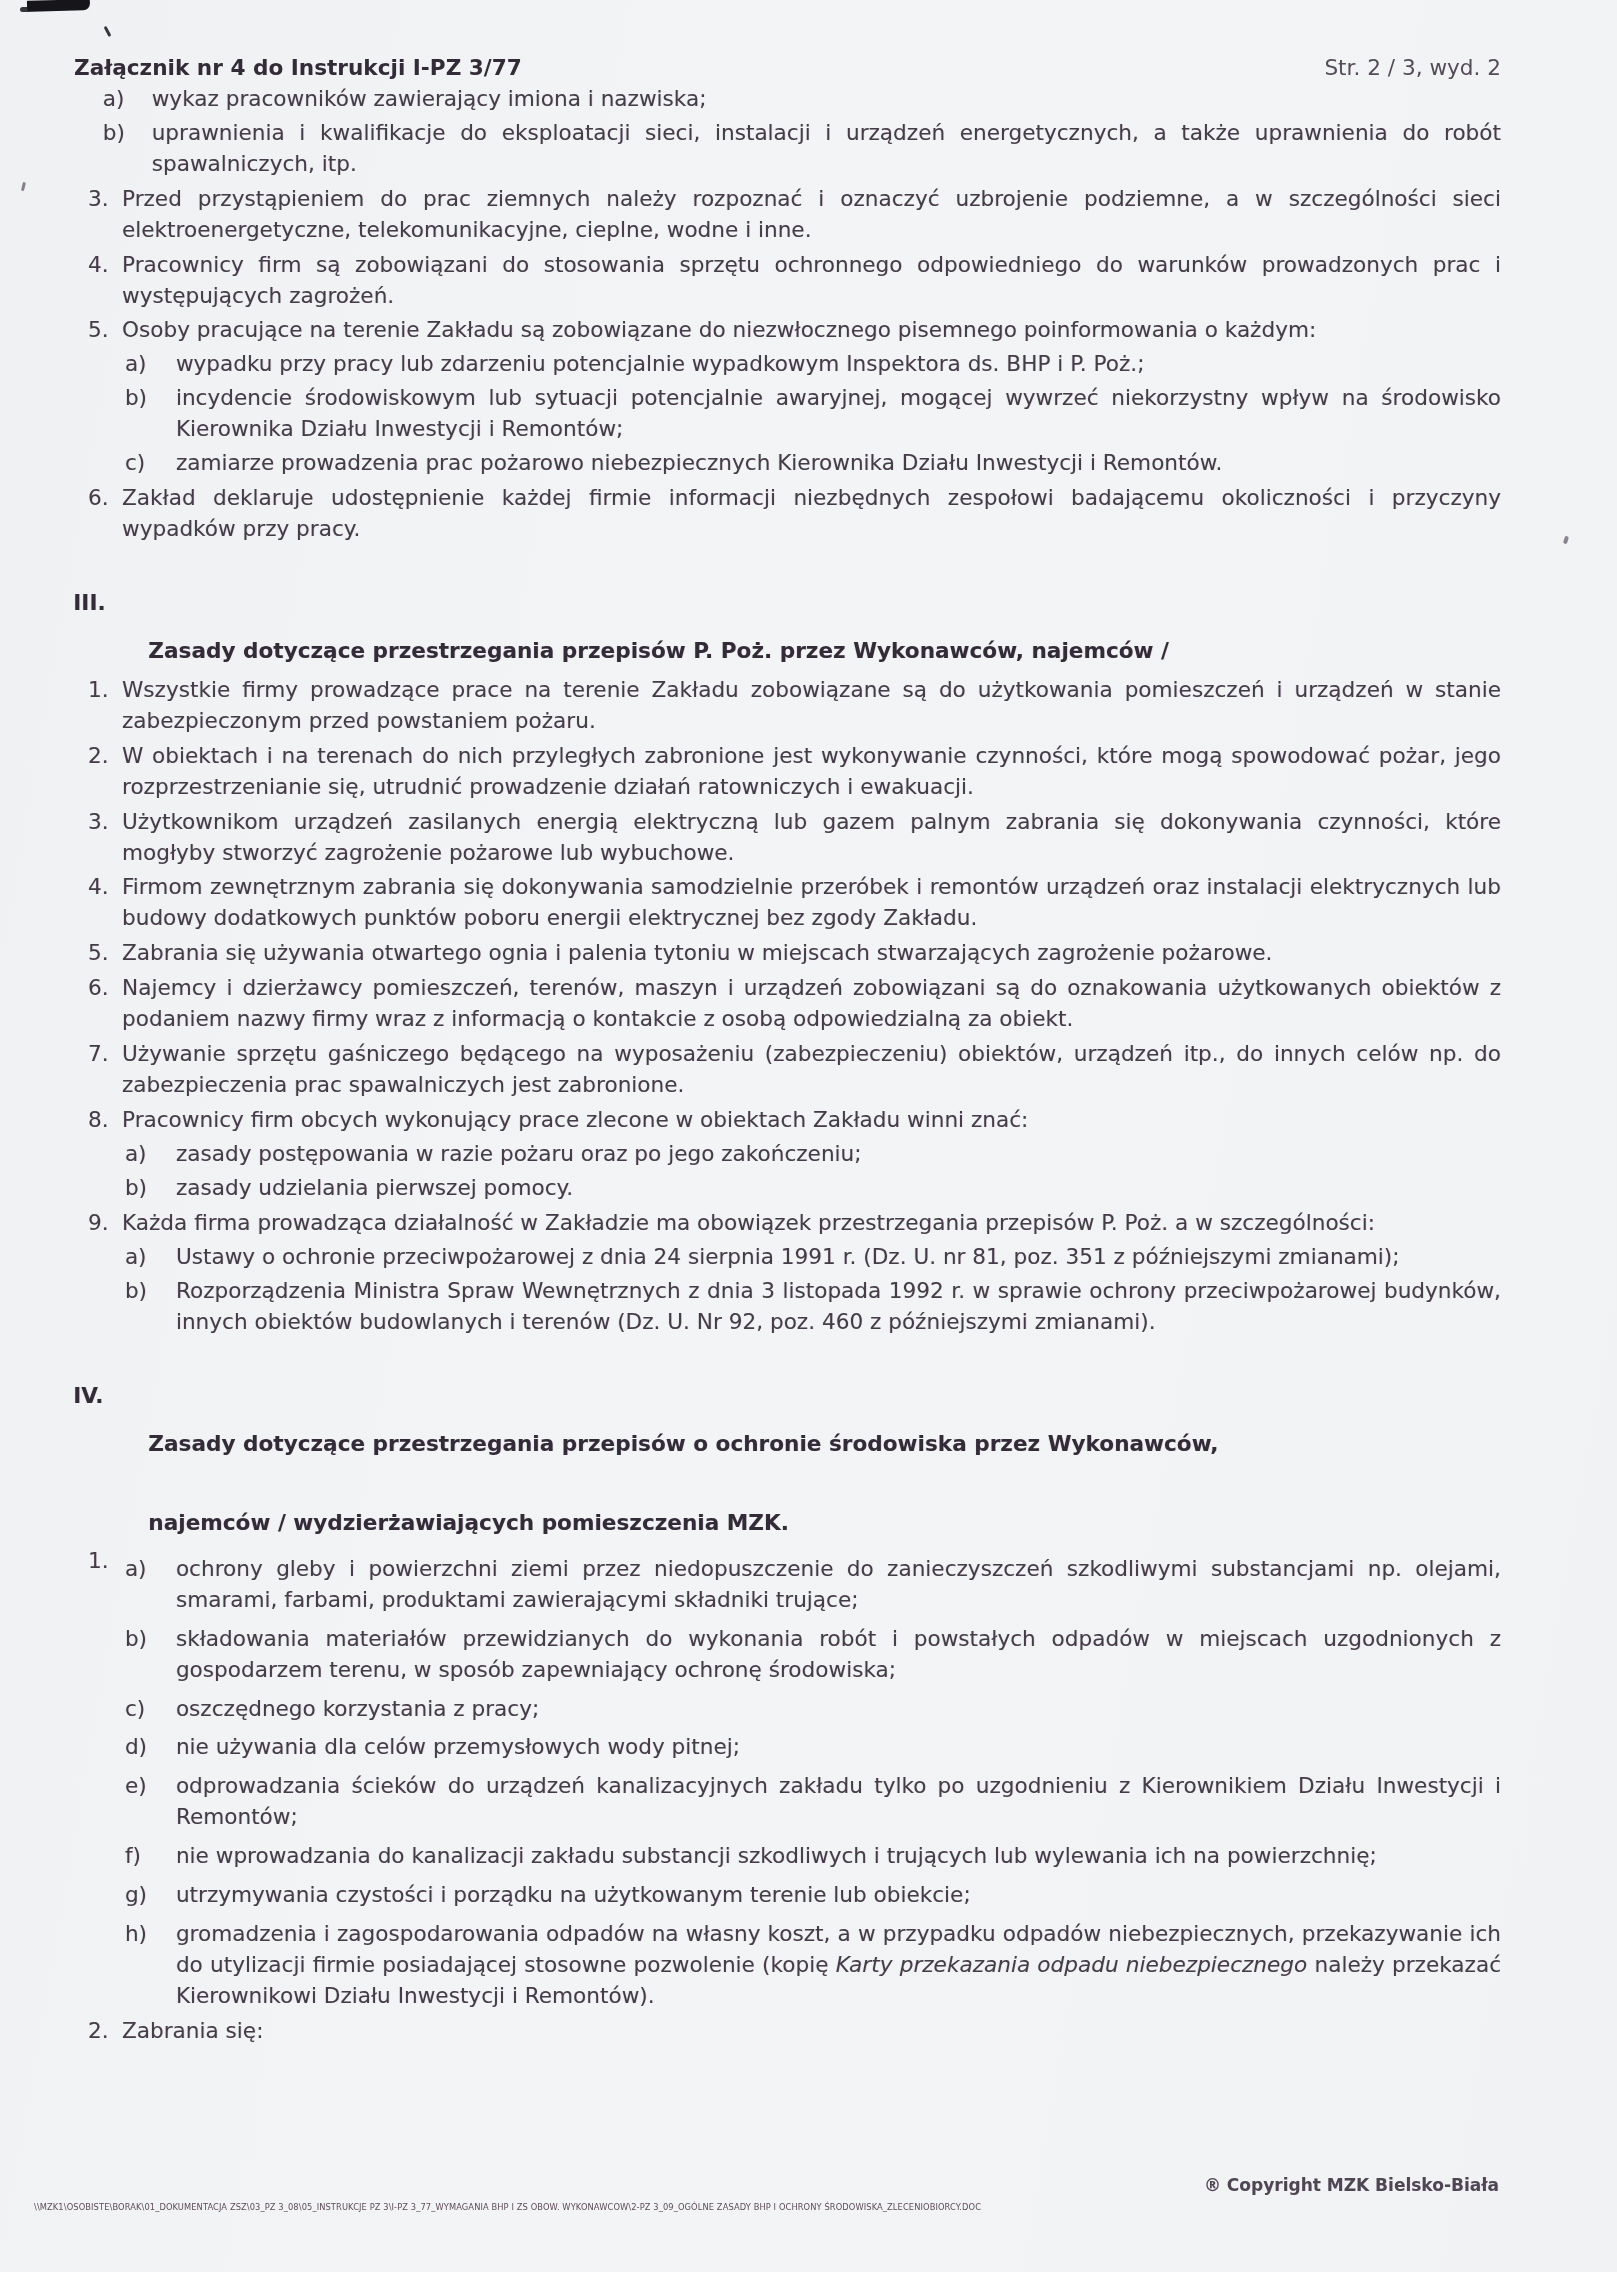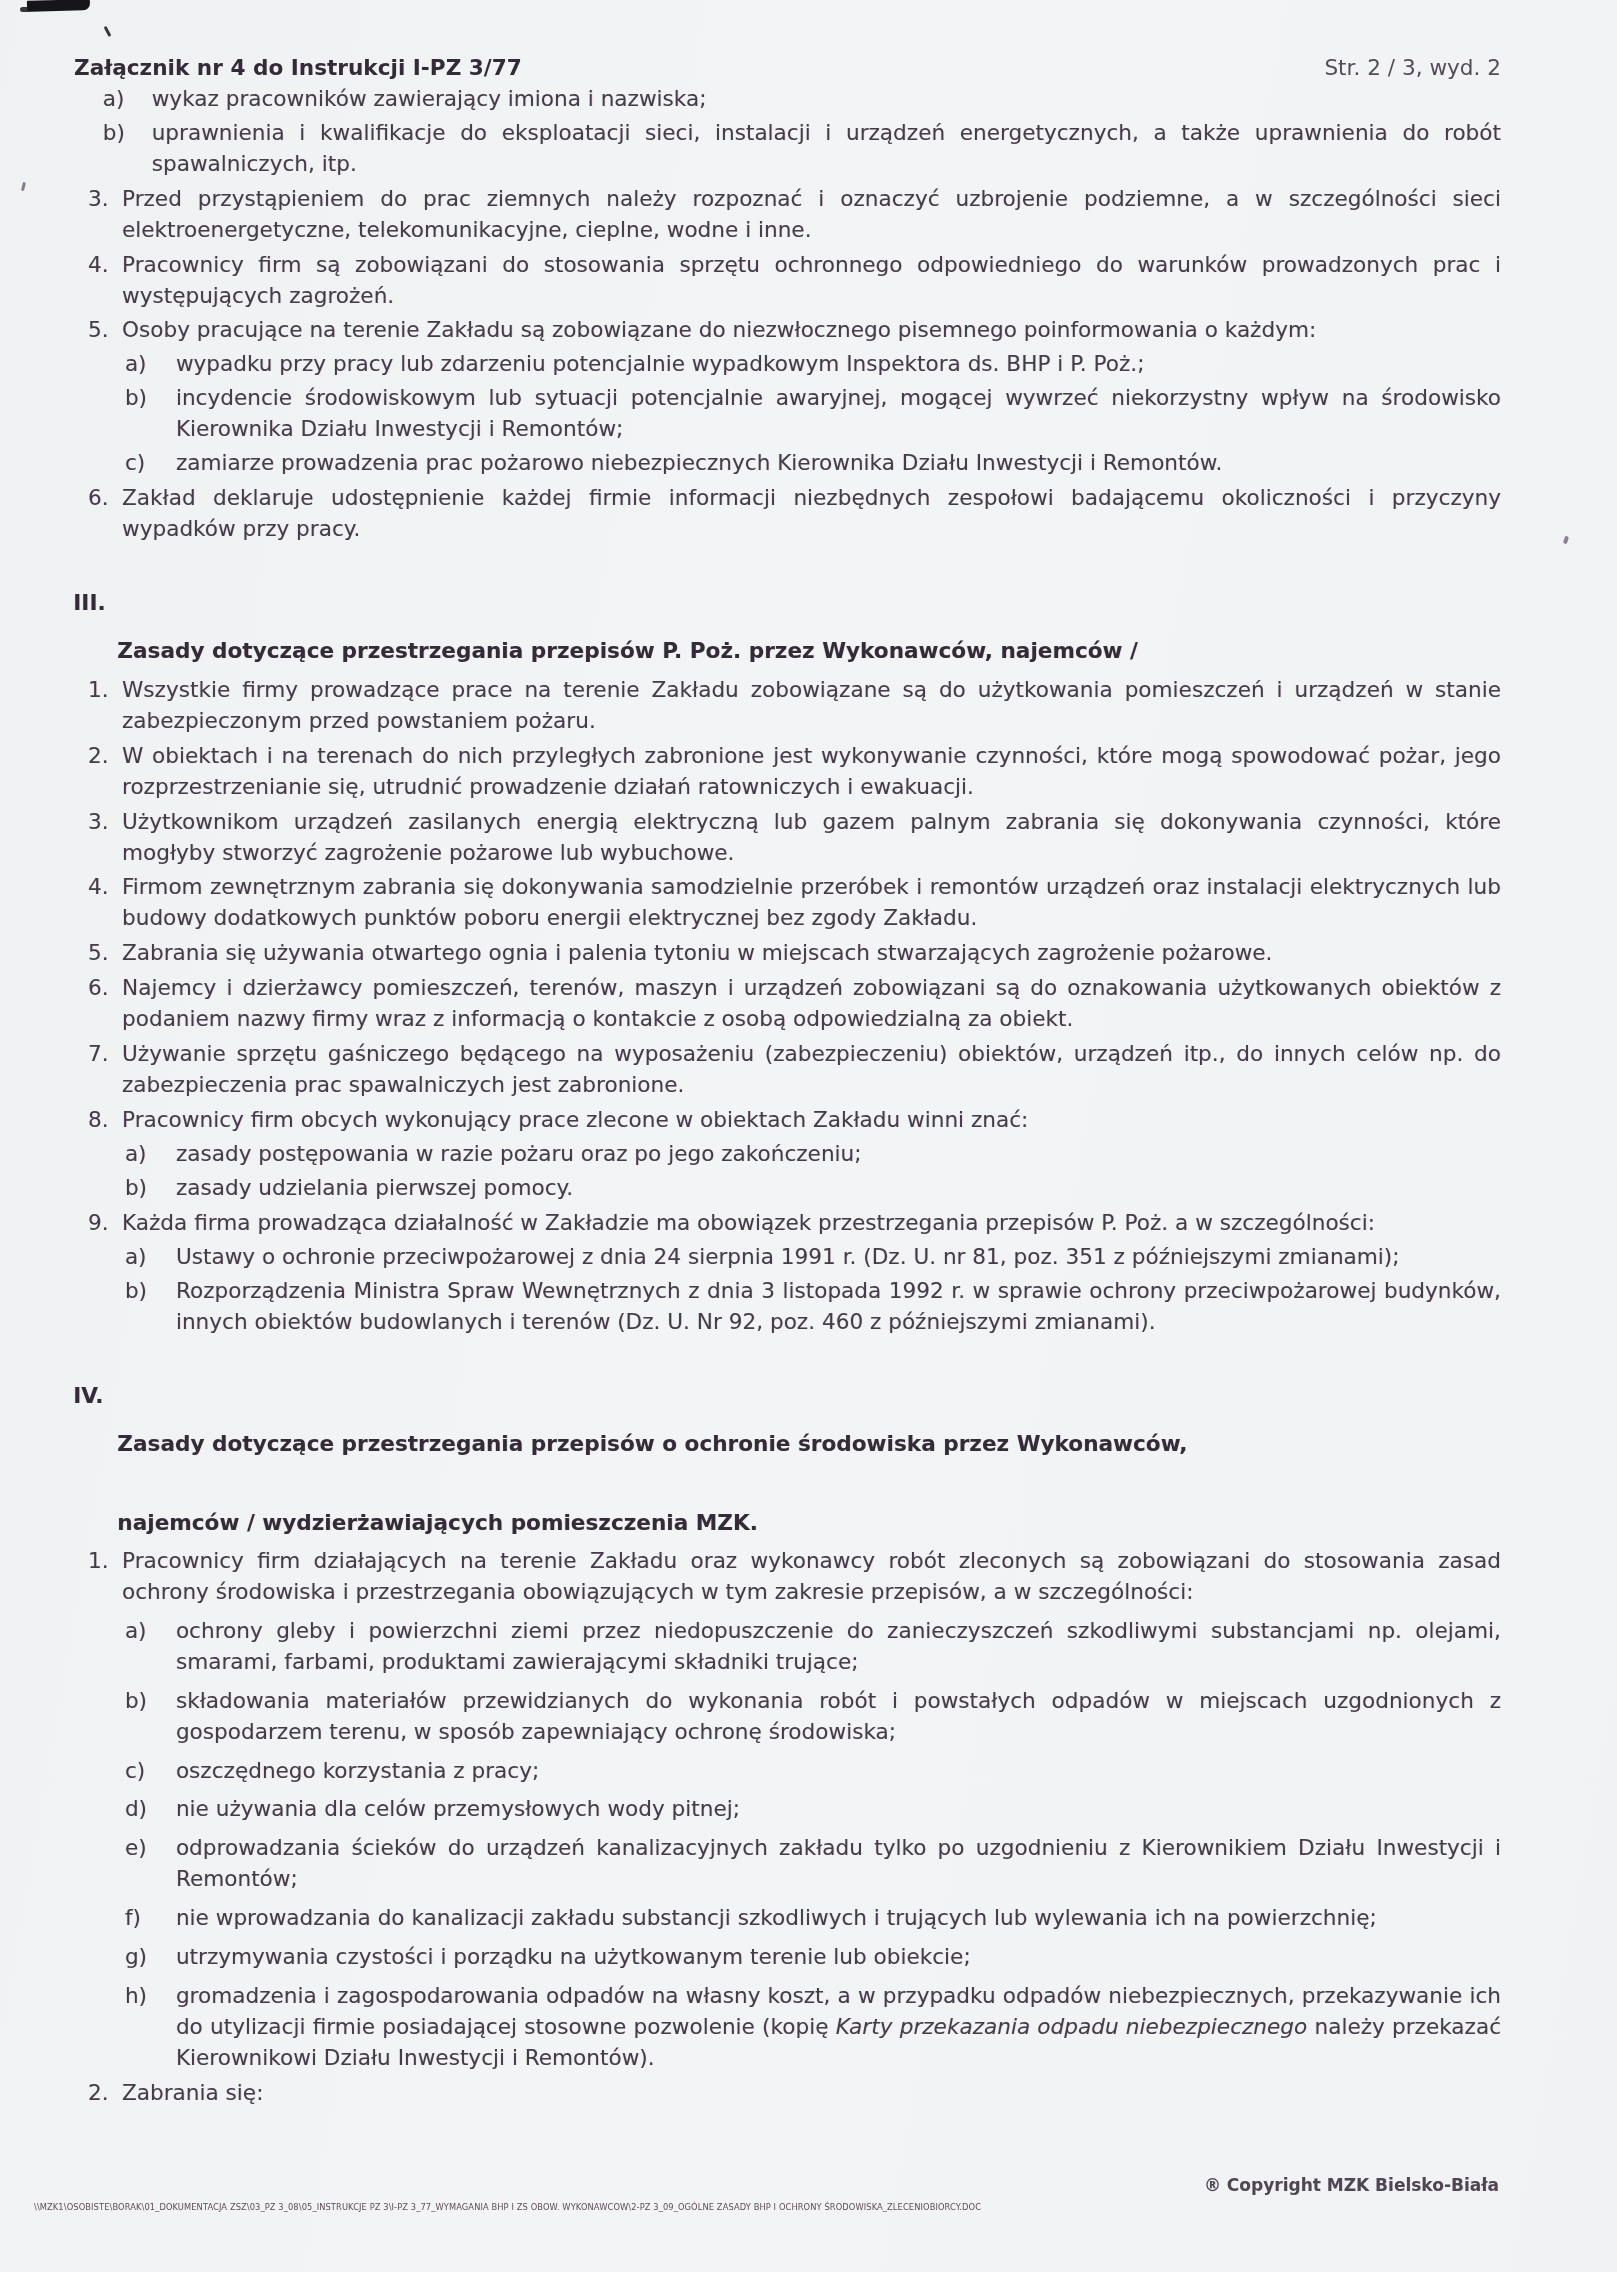--- a/index.html
+++ b/index.html
@@ -33,21 +33,21 @@
   .item { display:flex; margin-top:3.9px; }
   .item > .num { flex:0 0 34px; }
   .item > .body { flex:1; min-width:0; }
   .sub { display:flex; margin-top:2.9px; }
   .sub > .lbl { flex:0 0 39px; }
   .sub > .txt { flex:1; min-width:0;margin-left:12px; }
   .intro-sublist { margin-left:14.7px; }
   .intro-sublist .lbl { flex:0 0 37px; }
   .body > .sublist { margin-left:2.9px; }
 
-  .heading { display:flex; font-weight:bold; color:#332c38; margin:43px 0 7.8px -14.7px; text-align:left; }
+  .heading { display:flex; font-weight:bold; color:#332c38; margin:43px 0 7.8px -14.7px; text-align:left;gap:31px; }
   .heading > .num { flex:0 0 44px; }
   .heading .tl { display:block;margin-top:48px; }
 
   .sec4 .sub { margin-top:7.8px; }
   .it { font-style:italic; }
 
   
   .copyright {
     position:absolute; right:118px; bottom:78px;
     font-weight:bold; font-size:17px; color:#4e4653;
@@ -222,21 +222,20 @@
       <div class="body">
         <span class="tl">Zasady dotyczące przestrzegania przepisów o ochronie środowiska przez Wykonawców,</span>
         <span class="tl">najemców / wydzierżawiających pomieszczenia MZK.</span>
       </div>
     </div>
 
     <div class="sec4">
       <div class="item">
         <span class="num">1.</span>
         <div class="body">
-          <div class="txt">Pracownicy firm działających na terenie Zakładu oraz wykonawcy robót zleconych są zobowiązani do stosowania zasad ochrony środowiska i przestrzegania obowiązujących w tym zakresie przepisów, a w szczególności:</div>
           <div class="sublist">
             <div class="sub">
               <span class="lbl">a)</span>
               <div class="txt">ochrony gleby i powierzchni ziemi przez niedopuszczenie do zanieczyszczeń szkodliwymi substancjami np. olejami, smarami, farbami, produktami zawierającymi składniki trujące;</div>
             </div>
             <div class="sub">
               <span class="lbl">b)</span>
               <div class="txt">składowania materiałów przewidzianych do wykonania robót i powstałych odpadów w miejscach uzgodnionych z gospodarzem terenu, w sposób zapewniający ochronę środowiska;</div>
             </div>
             <div class="sub">

